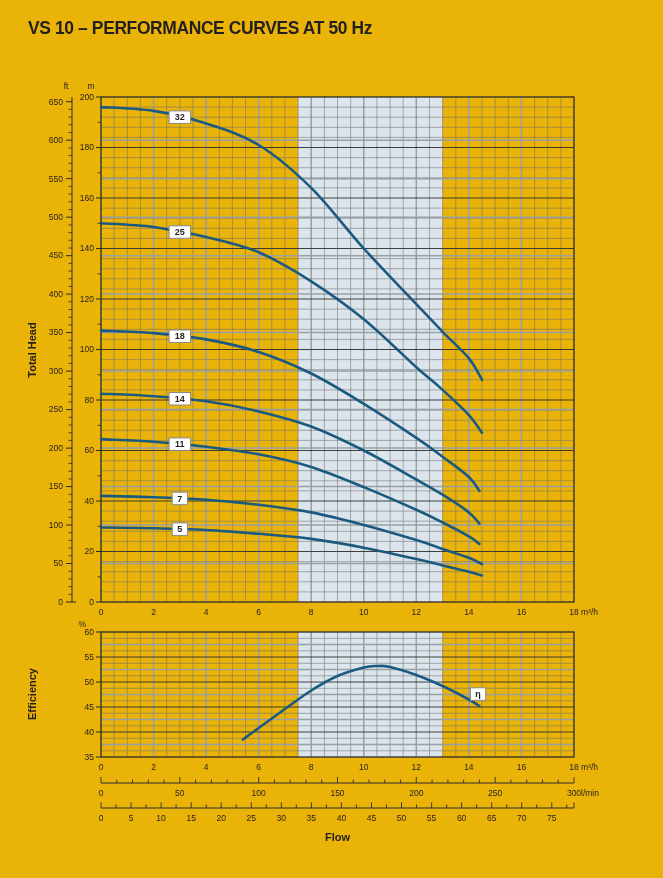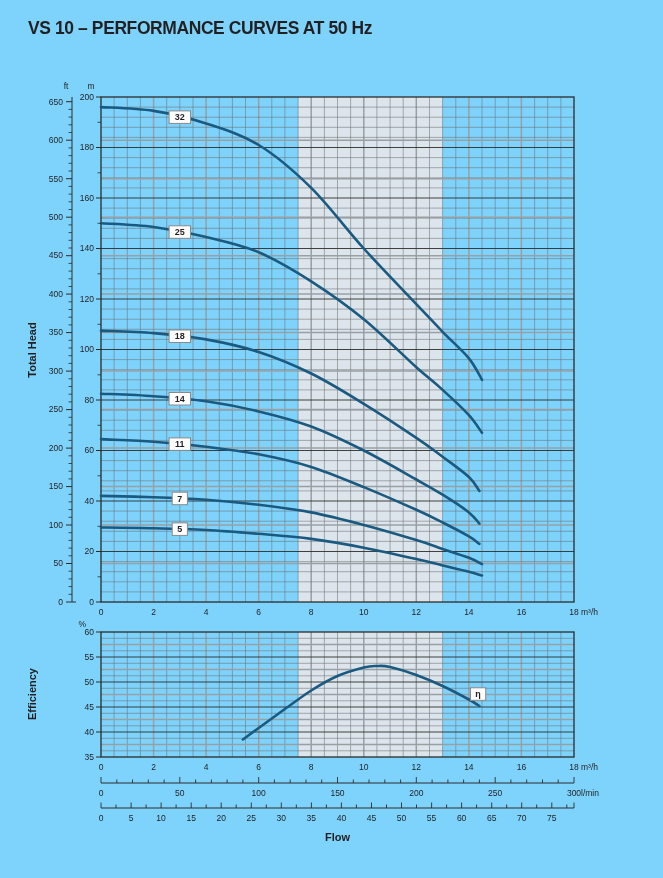--- a/index.html
+++ b/index.html
@@ -1,16 +1,16 @@
 <!DOCTYPE html>
 <html><head>
 <meta charset="utf-8">
 <style>
   html,body{margin:0;padding:0;background:#fff;}
-  .page{position:relative;width:663px;height:878px;background:#7dd3fc;overflow:hidden;
+  .page{position:relative;width:663px;height:878px;background:#eab308;overflow:hidden;
         font-family:"Liberation Sans",sans-serif;color:#231f20;}
   h1.title{position:absolute;left:28px;top:18px;margin:0;font-size:18px;font-weight:bold;
            letter-spacing:-0.4px;color:#231f20;transform:scaleX(0.97);transform-origin:left;}
   svg{position:absolute;left:0;top:0;}
   svg text{font-family:"Liberation Sans",sans-serif;fill:#231f20;}
 </style>
 </head>
 <body>
 
 <div class="page">

